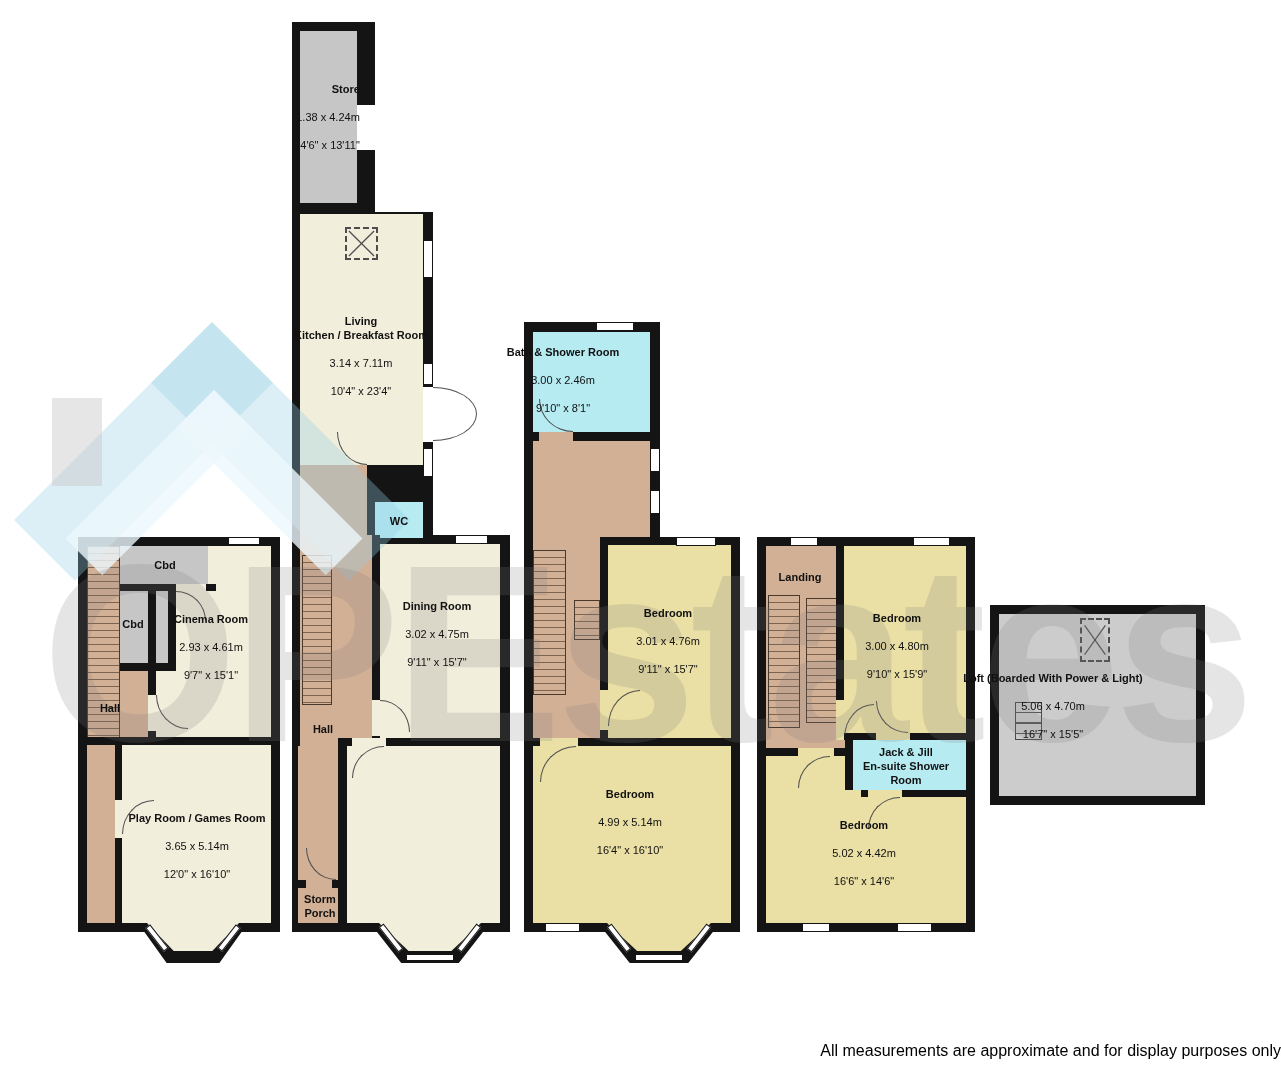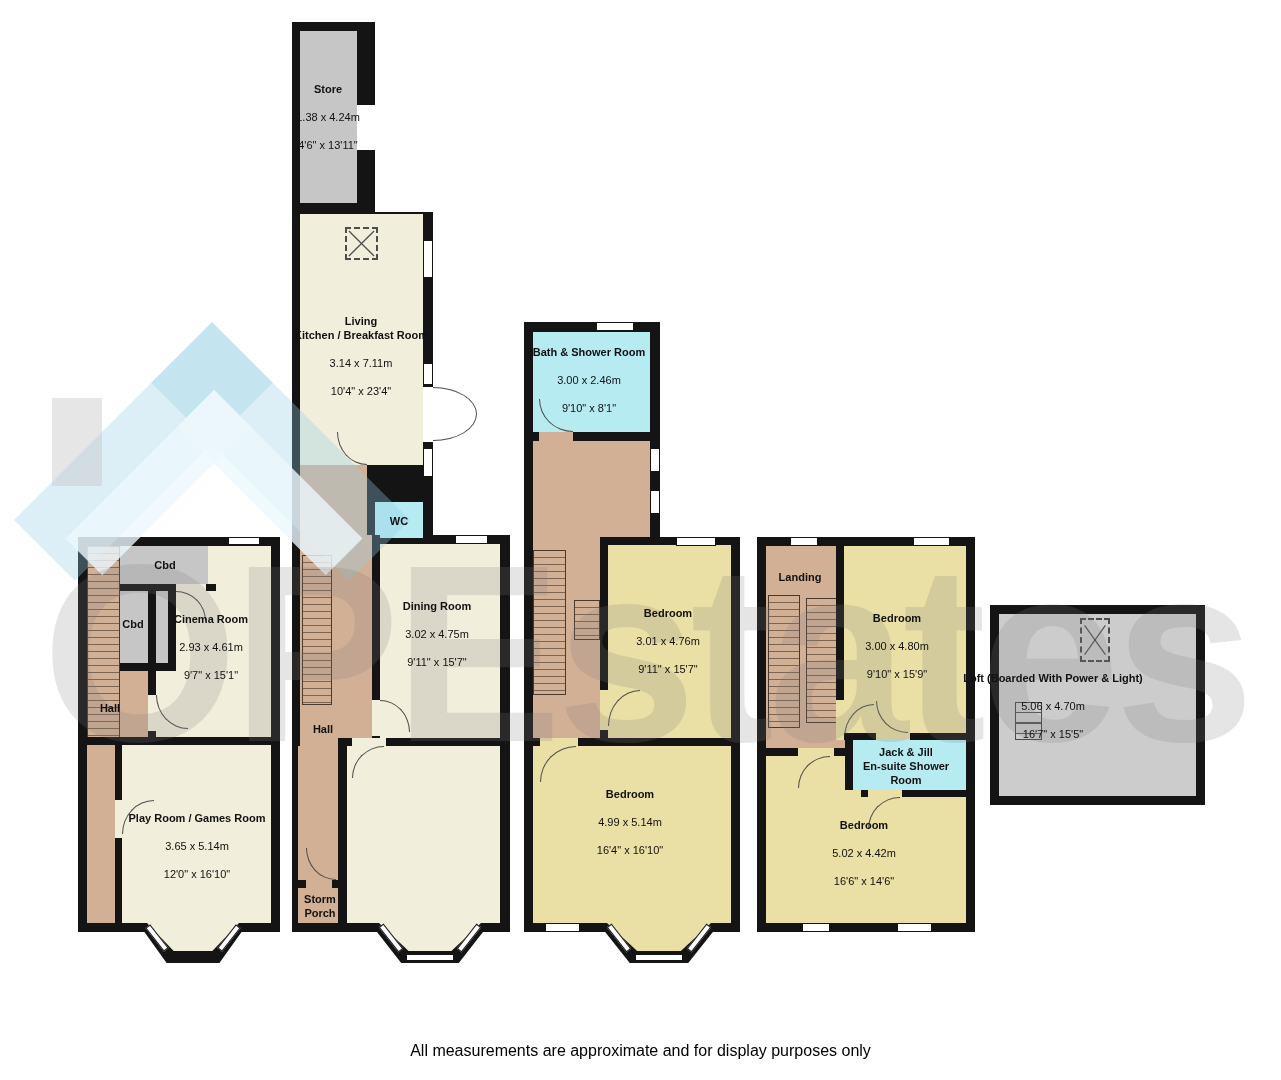--- a/index.html
+++ b/index.html
@@ -182,21 +182,21 @@
 
   <div class="room" style="left:999px;top:614px;width:197px;height:182px;background:#cccccc;"></div>
   <div class="sky" style="left:1080px;top:618px;width:30px;height:44px;">
     <svg viewBox="0 0 30 44" preserveAspectRatio="none">
         <line x1="3" y1="6" x2="27" y2="38" stroke="#4d4d4d" stroke-width="1.3"></line>
         <line x1="27" y1="6" x2="3" y2="38" stroke="#4d4d4d" stroke-width="1.3"></line>
       </svg>
   </div>
   <div class="ladder" style="left:1015px;top:702px;width:27px;height:38px;"></div>
 
-  <div class="lbl" style="left:328px;top:117px;">
+  <div class="lbl" style="left:328px;top:117px;text-align:right;">
     <div class="nm">Store</div>
     <div class="dm">1.38 x 4.24m</div>
     <div class="dm">4'6" x 13'11"</div>
   </div>
   <div class="lbl" style="left:361px;top:356px;">
     <div class="nm">Living
 Kitchen / Breakfast Room</div>
     <div class="dm">3.14 x 7.11m</div>
     <div class="dm">10'4" x 23'4"</div>
   </div>
@@ -227,21 +227,21 @@
     <div class="dm">3.02 x 4.75m</div>
     <div class="dm">9'11" x 15'7"</div>
   </div>
   <div class="lbl" style="left:323px;top:729px;">
     <div class="nm">Hall</div>
   </div>
   <div class="lbl" style="left:320px;top:906px;">
     <div class="nm">Storm
 Porch</div>
   </div>
-  <div class="lbl" style="left:589px;top:380px;">
+  <div class="lbl" style="left:563px;top:380px;">
     <div class="nm">Bath &amp; Shower Room</div>
     <div class="dm">3.00 x 2.46m</div>
     <div class="dm">9'10" x 8'1"</div>
   </div>
   <div class="lbl" style="left:668px;top:641px;">
     <div class="nm">Bedroom</div>
     <div class="dm">3.01 x 4.76m</div>
     <div class="dm">9'11" x 15'7"</div>
   </div>
   <div class="lbl" style="left:630px;top:822px;">
@@ -275,15 +275,15 @@
 
   <div class="wm-logo">
     <div class="wm-leg" style="left:-68px;top:22px;width:280px;height:86px;transform:rotate(-45deg);transform-origin:top right;"></div>
     <div class="wm-leg" style="left:212px;top:22px;width:280px;height:86px;transform:rotate(45deg);transform-origin:top left;"></div>
     <div class="wm-chimney" style="left:52px;top:98px;width:50px;height:88px;"></div>
     <div class="wm-leg-in" style="left:4px;top:90px;width:210px;height:52px;transform:rotate(-45deg);transform-origin:top right;"></div>
     <div class="wm-leg-in" style="left:214px;top:90px;width:210px;height:52px;transform:rotate(45deg);transform-origin:top left;"></div>
   </div>
   <div class="wm-text">OPEstates</div>
 
-  <div class="footer disc" style="top:1042px;">All measurements are approximate and for display purposes only</div>
+  <div class="footer disc" style="top:1042px;text-align:right;">All measurements are approximate and for display purposes only</div>
 
 </div>
 
 </body></html>

